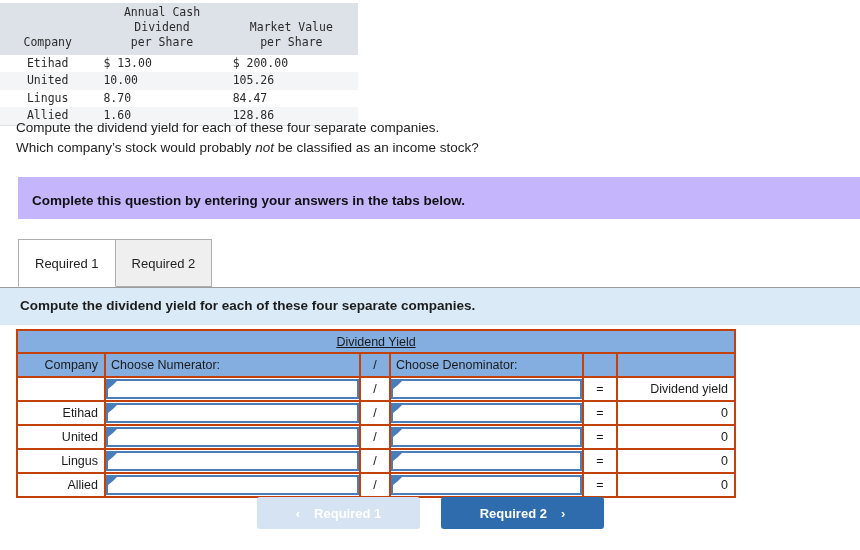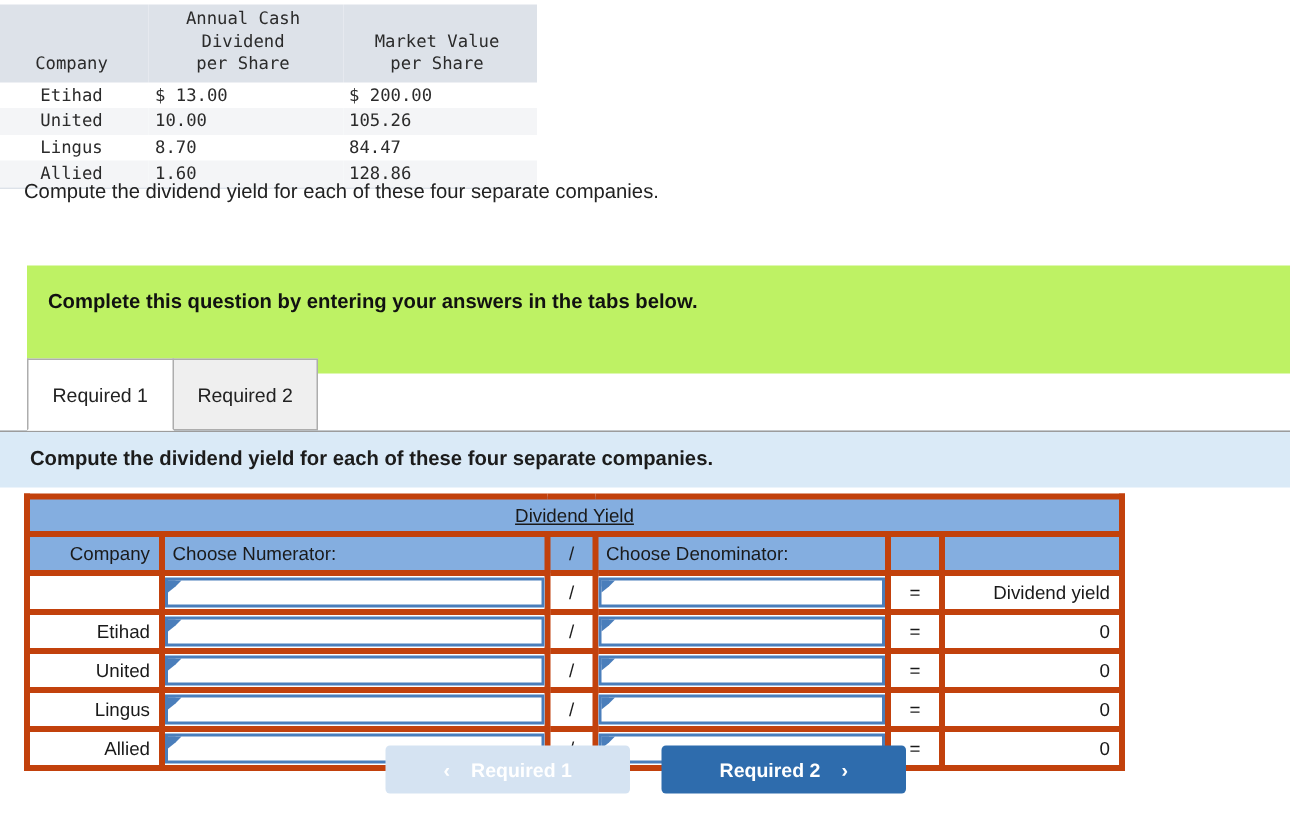--- a/index.html
+++ b/index.html
@@ -78,22 +78,22 @@
   #question-block em {
     font-style: italic;
   }
 
   
   #instruction-banner {
     position: absolute;
     left: 18px;
     top: 177px;
     width: 842px;
-    height: 72px;
-    background: #bef264;
+    height: 42px;
+    background: #c4b5fd;
     box-sizing: border-box;
   }
   #instruction-banner .banner-text {
     position: absolute;
     left: 14px;
     top: 16px;
     font-size: 13.5px;
     font-weight: bold;
     color: #111;
   }
@@ -150,21 +150,21 @@
   #answer-table {
     position: absolute;
     left: 16px;
     top: 329px;
     border-collapse: collapse;
     font-size: 12.5px;
     color: #1a1a1a;
     background: #ffffff;
   }
   #answer-table td, #answer-table th {
-    border: 4px solid #c2410c;
+    border: 2px solid #c2410c;
     padding: 0;
     height: 22px;
     background: #ffffff;
     font-weight: normal;
   }
   #answer-table .hdr {
     background: #84aee0;
   }
   #answer-table .title-cell {
     text-align: center;
@@ -292,20 +292,21 @@
         <td class="c-company">Allied</td>
         <td class="c-val">1.60</td>
         <td class="c-val">128.86</td>
       </tr>
     </tbody>
   </table>
 </div>
 
 <div id="question-block">
   <span class="q-line">Compute the dividend yield for each of these four separate companies.</span>
+  <span class="q-line"><span>Which company’s stock would probably </span><em>not</em><span> be classified as an income stock?</span></span>
 </div>
 
 <div id="instruction-banner">
   <div class="banner-text">Complete this question by entering your answers in the tabs below.</div>
 </div>
 
 <div id="tabs">
   <div class="tab active">
     <span>Required 1</span>
   </div>

